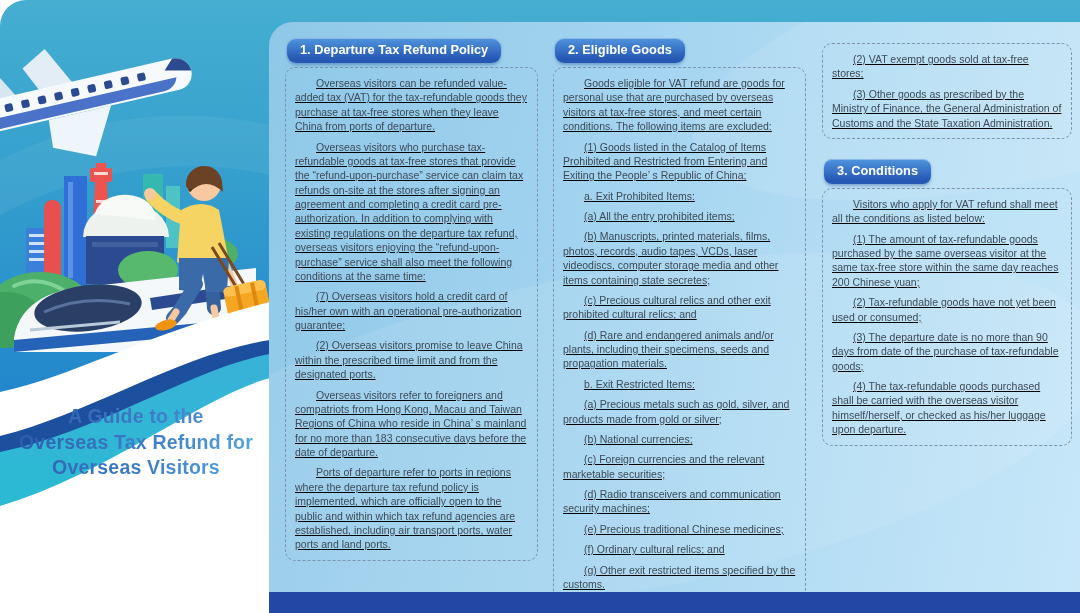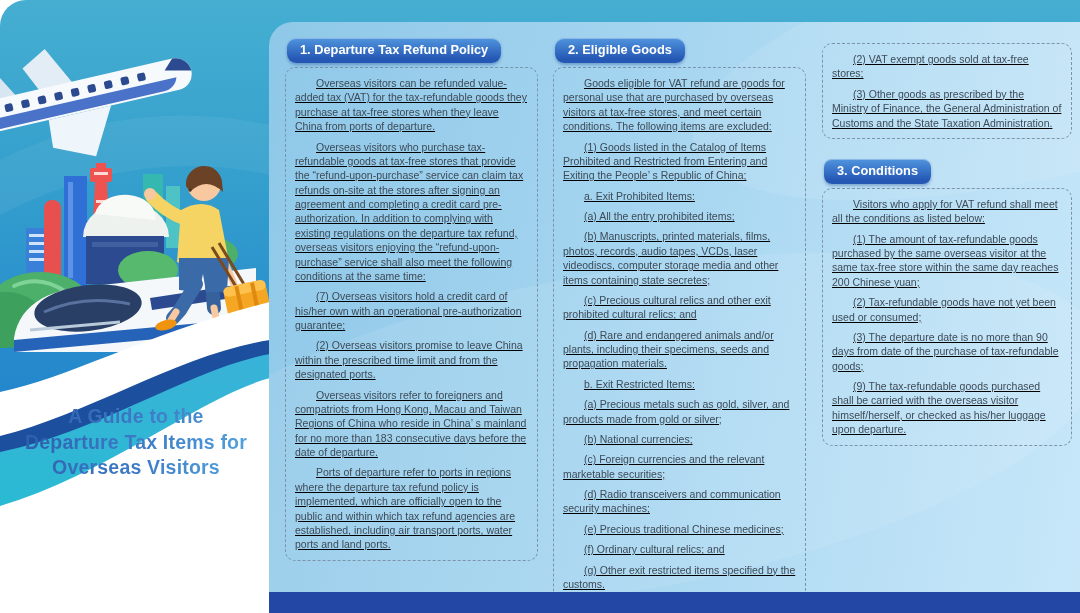--- a/index.html
+++ b/index.html
@@ -143,21 +143,21 @@
     </g>
 
     <path d="M0,392 C70,378 150,332 270,302 L270,613 L0,613 Z" fill="#ffffff"></path>
     <path d="M0,436 C90,414 180,354 270,340 L270,613 L0,613 Z" fill="#1c4f9e"></path>
     <path d="M0,452 C100,432 192,368 270,354 L270,613 L0,613 Z" fill="url(#tealWave)"></path>
     <path d="M0,506 C112,472 202,396 270,378 L270,613 L0,613 Z" fill="#ffffff"></path>
   </svg>
 
   <div class="headline">
     <span>A Guide to the</span>
-    <span>Departure Tax Items for</span>
+    <span>Overseas Tax Refund for</span>
     <span>Overseas Visitors</span>
   </div>
 
   <div class="panel">
     <div class="streak s1"></div>
     <div class="streak s2"></div>
 
     <div class="col c1">
       <div class="badge">1. Departure Tax Refund Policy</div>
       <div class="dashbox">
@@ -195,19 +195,19 @@
       <div class="dashbox first">
         <p class="para">(2) VAT exempt goods sold at tax-free stores;</p>
         <p class="para">(3) Other goods as prescribed by the Ministry of Finance, the General Administration of Customs and the State Taxation Administration.</p>
       </div>
       <div class="badge">3. Conditions</div>
       <div class="dashbox">
         <p class="para">Visitors who apply for VAT refund shall meet all the conditions as listed below:</p>
         <p class="para">(1) The amount of tax-refundable goods purchased by the same overseas visitor at the same tax-free store within the same day reaches 200 Chinese yuan;</p>
         <p class="para">(2) Tax-refundable goods have not yet been used or consumed;</p>
         <p class="para">(3) The departure date is no more than 90 days from date of the purchase of tax-refundable goods;</p>
-        <p class="para">(9) The tax-refundable goods purchased shall be carried with the overseas visitor himself/herself, or checked as his/her luggage upon departure.</p>
+        <p class="para">(4) The tax-refundable goods purchased shall be carried with the overseas visitor himself/herself, or checked as his/her luggage upon departure.</p>
       </div>
     </div>
   </div>
 
   <div class="footer-bar"></div>
 </div>
 
 </body></html>

